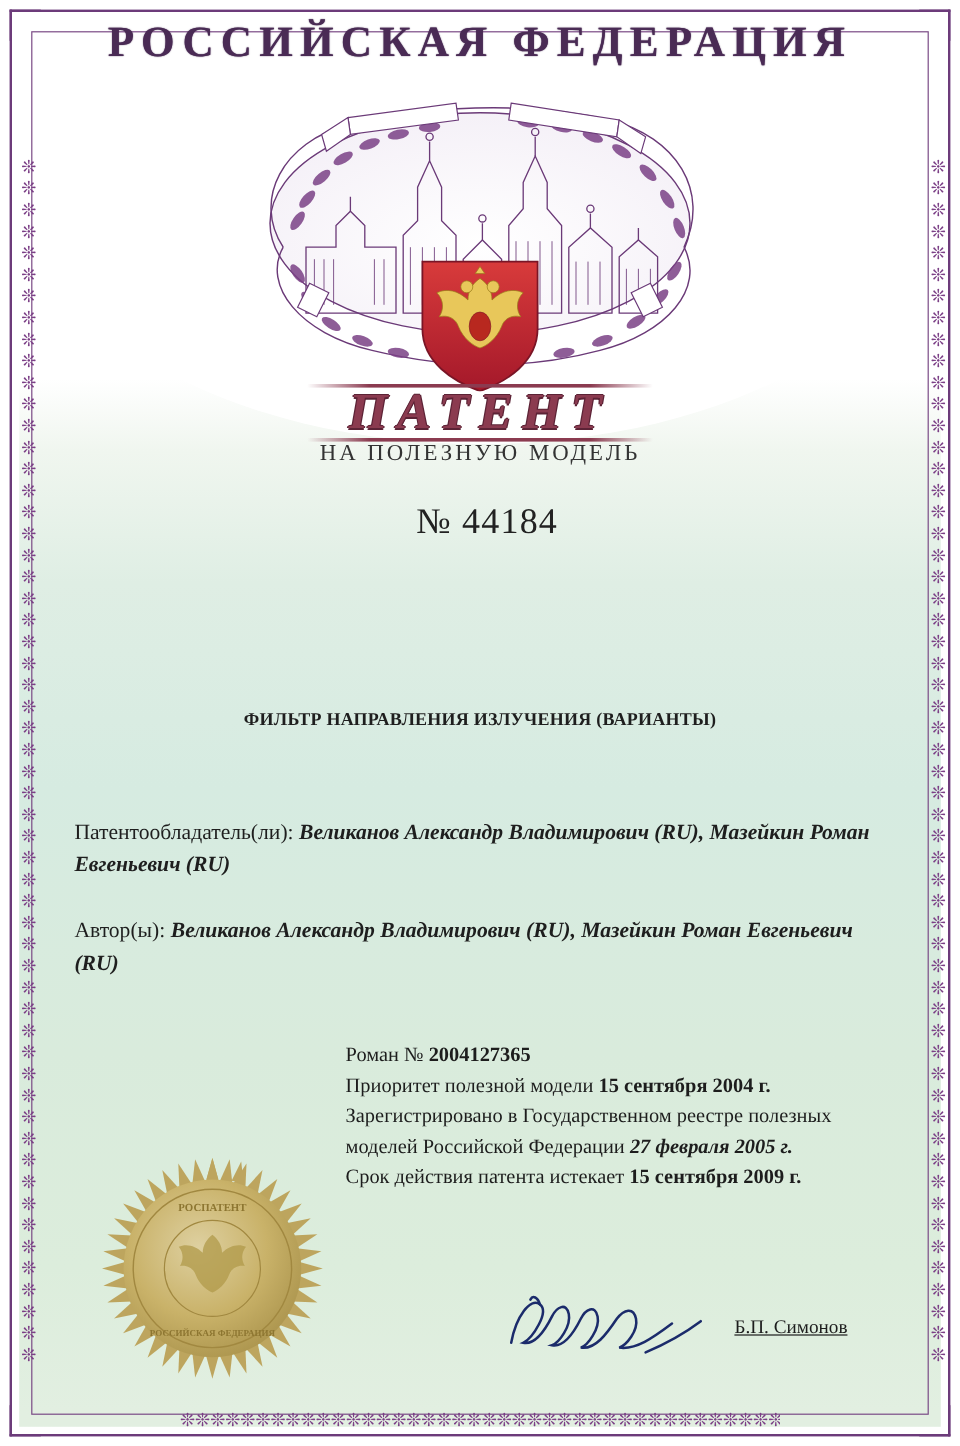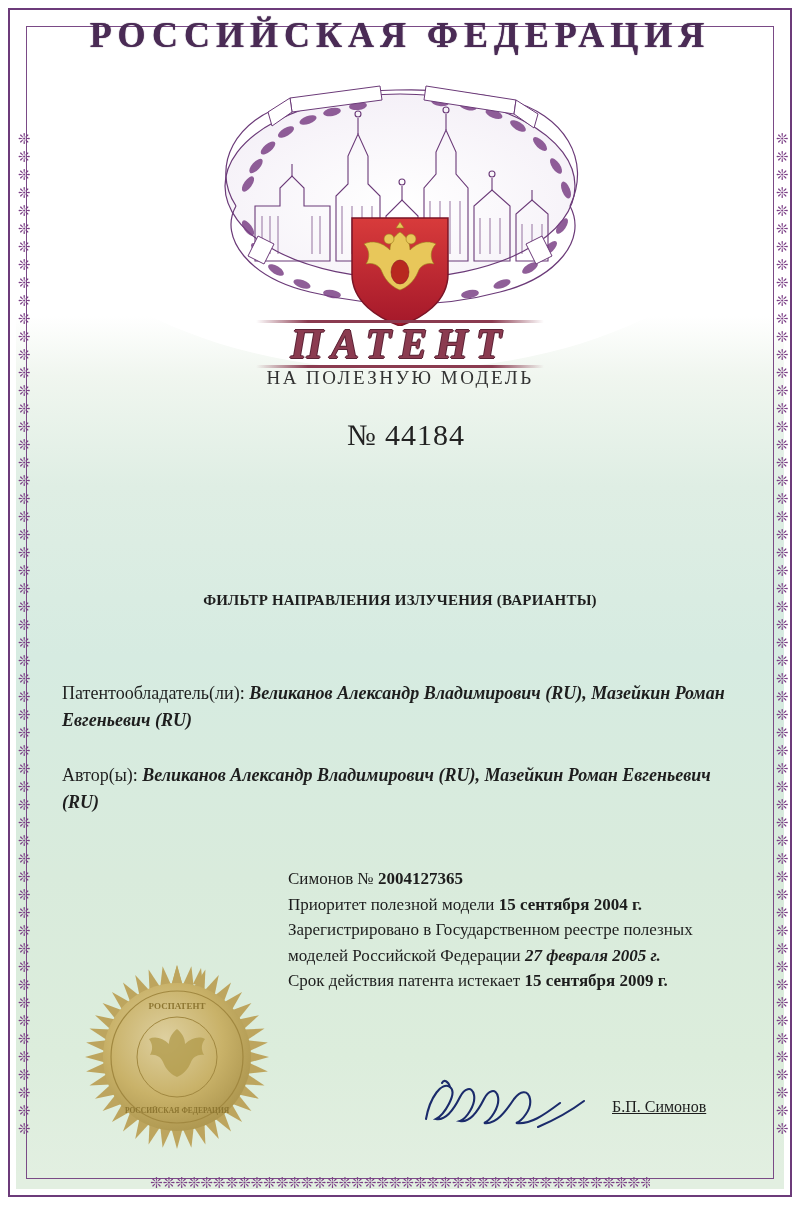--- a/index.html
+++ b/index.html
@@ -388,21 +388,21 @@
     <span class="val">Великанов Александр Владимирович (RU), Мазейкин Роман Евгеньевич (RU)</span>
   </div>
 
   <div class="party-block authors">
     <span class="lbl">Автор(ы):</span>
     <span class="val">Великанов Александр Владимирович (RU), Мазейкин Роман Евгеньевич (RU)</span>
   </div>
 
   <div class="details">
     <div>
-      <span>Симонов №</span>
+      <span>Роман №</span>
       <span class="b">2004127365</span>
     </div>
     <div>
       <span>Приоритет полезной модели</span>
       <span class="b">15 сентября 2004 г.</span>
     </div>
     <div>
       <span>Зарегистрировано в Государственном реестре полезных моделей Российской Федерации</span>
       <span class="bi">27 февраля 2005 г.</span>
     </div>

